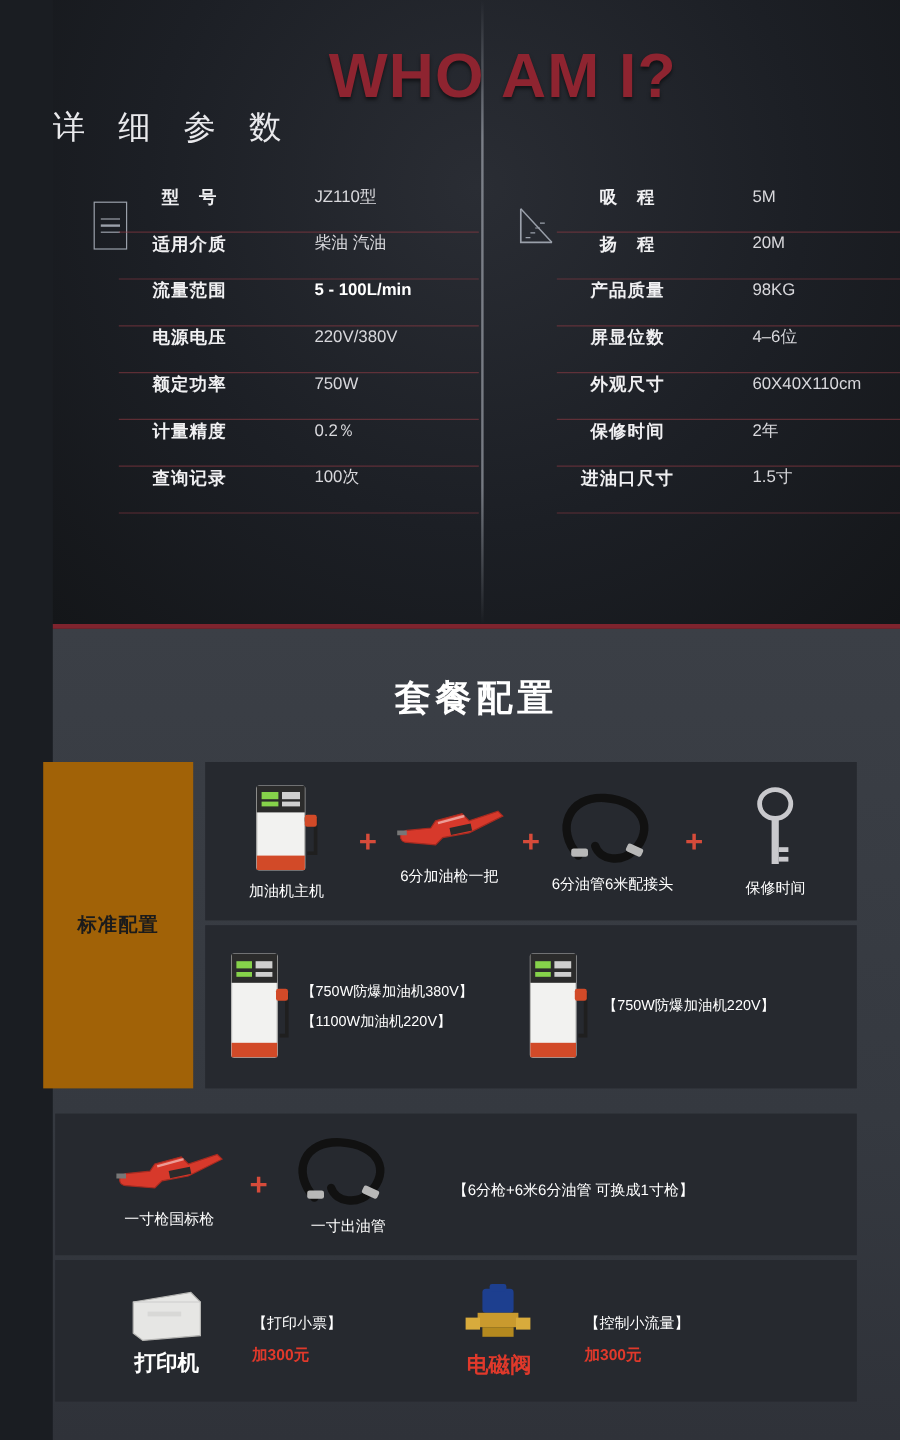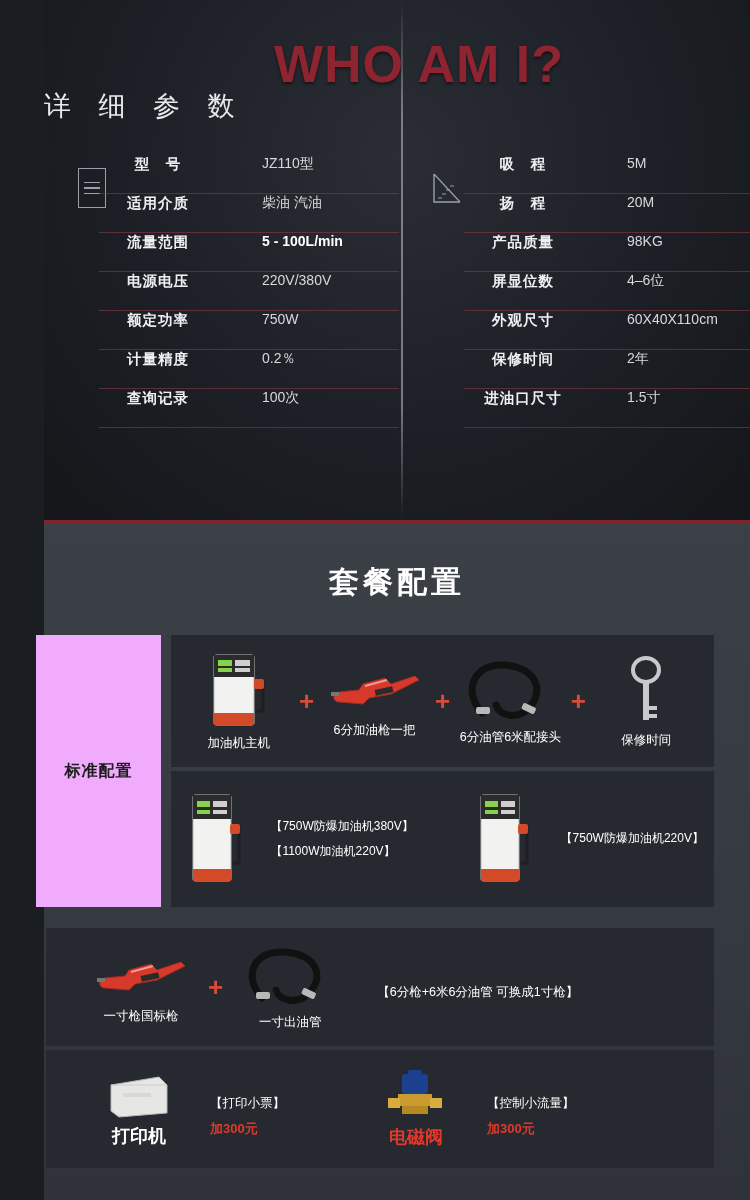--- a/index.html
+++ b/index.html
@@ -85,34 +85,34 @@
     text-align: center; padding-top: 38px;
     font-size: 30px; font-weight: bold; color: #ffffff; letter-spacing: 4px;
   }
 
   .block {
     position: absolute; left: 36px; width: 678px;
     display: flex;
   }
   .block-label {
     width: 125px;
-    background: #f0abfc;
+    background: #a16207;
     display: flex; align-items: center; justify-content: center;
     color: #1b1b1b; font-size: 16px; font-weight: bold; letter-spacing: 1px;
   }
   .block-body { flex: 1; display: flex; flex-direction: column; gap: 4px; margin-left: 10px; }
   .row-panel {
     background: #26292f;
     display: flex; align-items: center;
   }
 
   
   .std { top: 635px; height: 272px; }
   .std-row1 { height: 132px; padding: 0 8px; justify-content: space-around; }
-  .std-row2 { height: 136px; padding: 0 10px; justify-content: space-between; }
+  .std-row2 { height: 136px; padding: 0 10px; justify-content: flex-start; }
 
   .item { display: flex; flex-direction: column; align-items: center; justify-content: center; width: 118px; }
   .item-cap { margin-top: 6px; color: #ffffff; font-size: 12.5px; white-space: nowrap; }
   .plus { color: #d64b3a; font-size: 26px; font-weight: bold; }
 
   
   .opt { top: 928px; height: 240px; }
   .opt-row1 { height: 118px; padding: 0 10px; }
   .opt-row2 { height: 118px; padding: 0 10px; }
   .note { color: #ffffff; font-size: 12.5px; line-height: 2.0; margin-top: 10px; }

